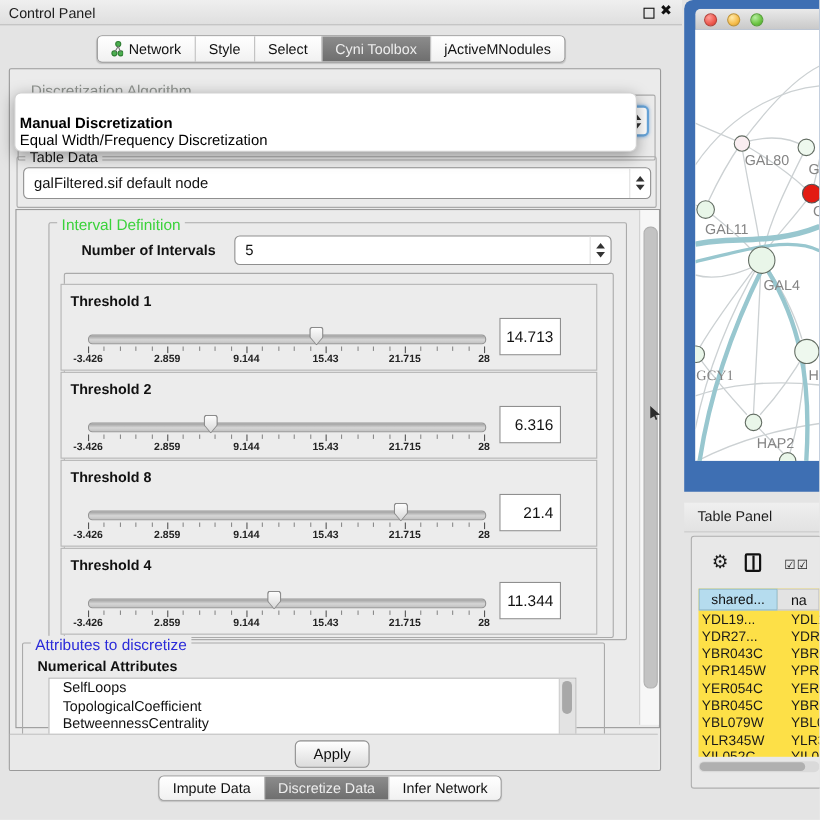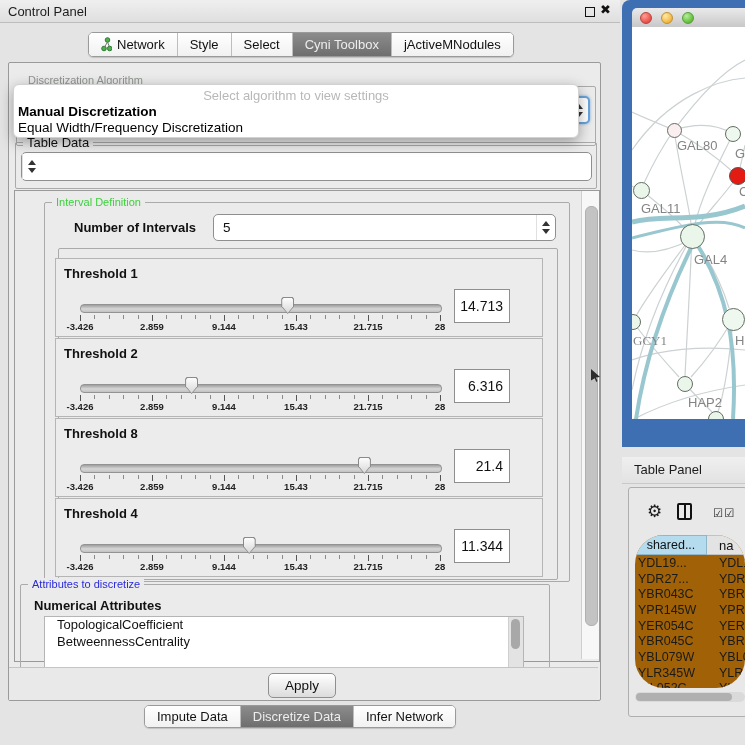--- a/index.html
+++ b/index.html
@@ -14,21 +14,21 @@
   .close-btn{position:absolute;left:600px;top:2px;font-size:13px;font-weight:bold;color:#111;}
 
   .tabgroup{display:inline-flex;border:1px solid #9a9a9a;border-radius:5px;overflow:hidden;background:#fff;height:23px;box-shadow:0 1px 1px rgba(0,0,0,.15);}
   .tab{display:flex;align-items:center;gap:5px;padding:0 12px;font-size:13px;color:#111;background:linear-gradient(#ffffff,#f1f1f1);white-space:nowrap;}
   .tab + .tab{border-left:1px solid #bdbdbd;}
   .tab.selected{background:linear-gradient(#8c8c8c,#6e6e6e);color:#ededed;}
 
   .content-panel{left:8px;top:62px;width:591px;height:637px;background:#ebebeb;border:1px solid #9a9a9a;border-radius:2px;}
 
   .groupbox{position:absolute;border:1px solid #aaaaaa;border-radius:2px;}
-  .group-title{position:absolute;background:#ebebeb;padding:0 4px;font-size:11px;white-space:nowrap;}
+  .group-title{position:absolute;background:#ebebeb;padding:0 4px;font-size:14px;white-space:nowrap;}
   .gt-gray{color:#8f938f;}
   .gt-green{color:#3bd23b;}
   .gt-blue{color:#2a2ad9;}
   .gt-black{color:#111;font-size:13px;}
 
   .combo{position:absolute;background:#fff;border:1px solid #8f8f8f;border-radius:5px;display:flex;align-items:center;}
   .combo .val{flex:1;padding-left:9px;font-size:13.5px;color:#111;}
   .spinner{width:18px;display:flex;flex-direction:column;align-items:center;justify-content:center;gap:3px;border-left:1px solid #e0e0e0;height:100%;}
   .tri-up{width:0;height:0;border-left:4px solid transparent;border-right:4px solid transparent;border-bottom:5px solid #333;}
   .tri-down{width:0;height:0;border-left:4px solid transparent;border-right:4px solid transparent;border-top:5px solid #333;}
@@ -78,21 +78,21 @@
   .node-label{position:absolute;font-size:13px;color:#848484;white-space:nowrap;}
 
   
   .tp-titlebar{left:622px;top:457px;width:123px;height:26px;background:linear-gradient(#efefef,#e2e2e2);border-bottom:1px solid #c9c9c9;}
   .tp-titlebar .t{position:absolute;left:12px;top:5px;font-size:13px;color:#1c1c1c;}
   .tp-body{left:628px;top:487px;width:117px;height:228px;background:#e8e8e8;border:1px solid #aeaeae;border-radius:3px;overflow:hidden;}
   .gear{position:absolute;font-size:17px;color:#1a1a1a;}
   .cols-icon{position:absolute;width:15px;height:17px;border:2px solid #111;border-radius:2px;box-sizing:border-box;}
   .cols-icon::after{content:"";position:absolute;left:4.5px;top:0;width:2px;height:100%;background:#111;}
   .checks{position:absolute;font-size:11.5px;color:#222;letter-spacing:1px;}
-  .tp-table{position:absolute;left:6px;top:47px;width:110px;height:153px;background:#a16207;overflow:hidden;border-radius:29px;}
+  .tp-table{position:absolute;left:6px;top:47px;width:110px;height:153px;background:#fde047;overflow:hidden;}
   .tp-header{display:flex;height:20px;}
   .tp-header .h1{width:72px;background:#b5dcee;border:1px solid #8fb6c9;box-sizing:border-box;font-size:12.5px;color:#111;display:flex;align-items:center;justify-content:center;}
   .tp-header .h2{flex:1;background:#e3e3e3;border:1px solid #c2c2c2;border-left:none;box-sizing:border-box;font-size:13px;color:#111;display:flex;align-items:center;padding-left:12px;}
   .tp-row{display:flex;height:15.7px;align-items:center;}
   .tp-row .c1{width:72px;padding-left:3px;box-sizing:border-box;font-size:12.5px;color:#1a1a1a;white-space:nowrap;overflow:hidden;}
   .tp-row .c2{flex:1;padding-left:12px;box-sizing:border-box;font-size:12.5px;color:#1a1a1a;white-space:nowrap;overflow:hidden;}
   .hscroll{position:absolute;left:6px;top:204px;width:110px;height:10px;background:#dadada;border-radius:5px;}
   .hscroll .thumb-h{position:absolute;left:1px;top:1px;width:96px;height:8px;background:#b0b0b0;border-radius:4px;}
 
   .cursor{left:591px;top:369px;width:9px;height:13px;background:#2b2b2b;clip-path:polygon(0 0,100% 62%,55% 66%,72% 92%,58% 100%,42% 72%,0 88%);z-index:60;}
@@ -140,28 +140,28 @@
   <div class="abs group-title gt-gray" style="left:24px;top:74px;">Discretization Algorithm</div>
   <div class="abs combo focus-combo" style="left:22px;top:96px;width:564px;height:24px;z-index:5;">
     <div class="val"></div>
     <div class="spinner">
         <div class="tri-up"></div>
         <div class="tri-down"></div>
       </div>
   </div>
 
   <div class="abs popup">
-    <div class="hint">Select algorithm to view settings</div>
     <div class="opt1">Manual Discretization</div>
     <div class="opt2">Equal Width/Frequency Discretization</div>
   </div>
 
   <div class="abs groupbox" style="left:15px;top:142px;width:580px;height:45px;"></div>
   <div class="abs group-title gt-black" style="left:23px;top:135px;">Table Data</div>
   <div class="abs combo" style="left:21px;top:152px;width:569px;height:27px;">
+    <div class="val">galFiltered.sif default node</div>
     <div class="spinner">
         <div class="tri-up"></div>
         <div class="tri-down"></div>
       </div>
   </div>
 
   <div class="abs settings-panel">
     <div class="vscroll">
         <div class="thumb-v"></div>
       </div>
@@ -347,20 +347,21 @@
         <span class="scale-label" style="left: 100%;">28</span>
       </div>
     <div class="value-box">11.344</div>
   </div>
 
   <div class="abs groupbox" style="left:20px;top:584px;width:528px;height:84px;"></div>
   <div class="abs group-title gt-blue" style="left:28px;top:578px;">Attributes to discretize</div>
   <div class="abs attr-subtitle" style="left:34px;top:598px;">Numerical Attributes</div>
   <div class="abs attr-list" style="left:44px;top:616px;width:478px;height:51px;">
     <div class="attr-items">
+        <div class="attr-item">SelfLoops</div>
         <div class="attr-item">TopologicalCoefficient</div>
         <div class="attr-item">BetweennessCentrality</div>
       </div>
     <div class="attr-scroll">
         <div class="thumb-v2"></div>
       </div>
   </div>
 
   <div class="abs action-bar">
     <div class="apply-btn">Apply</div>

